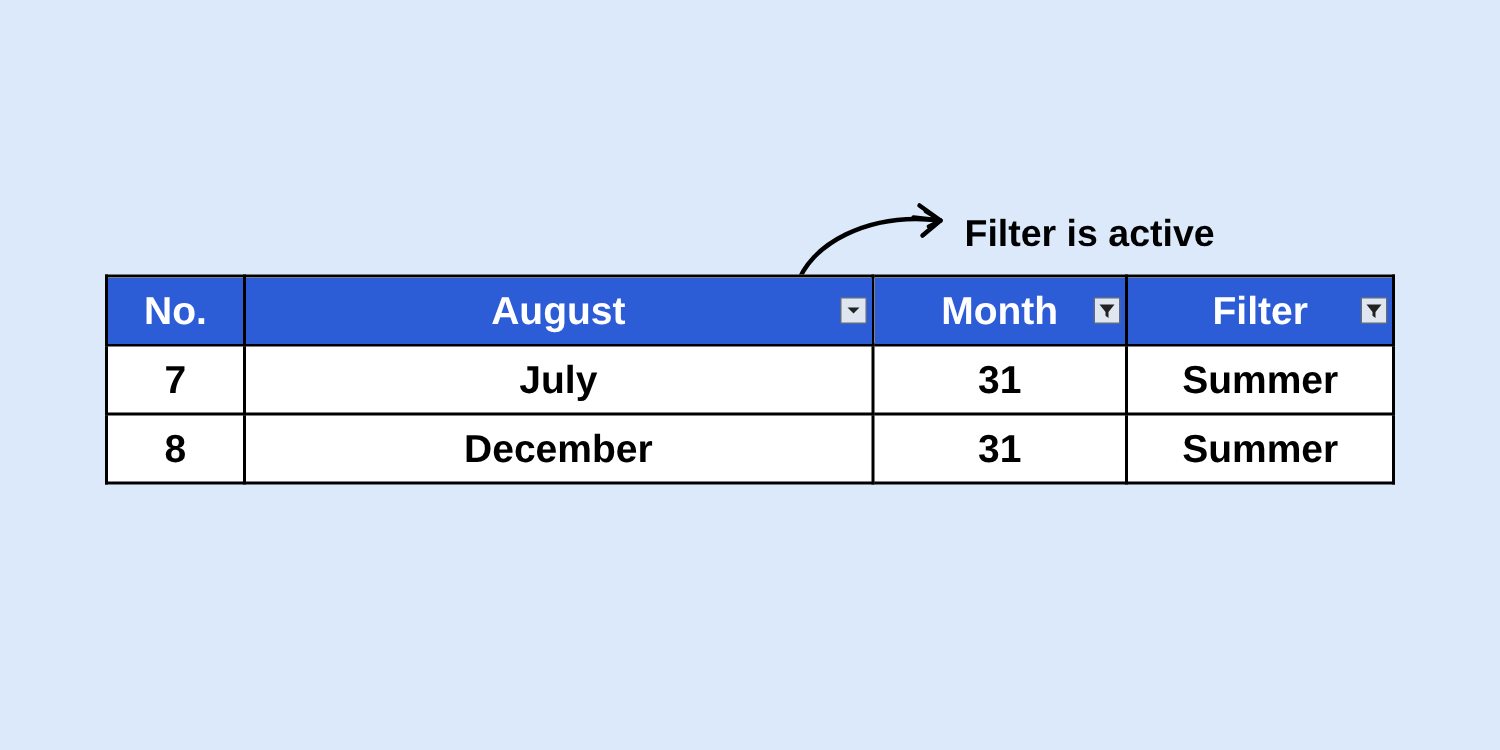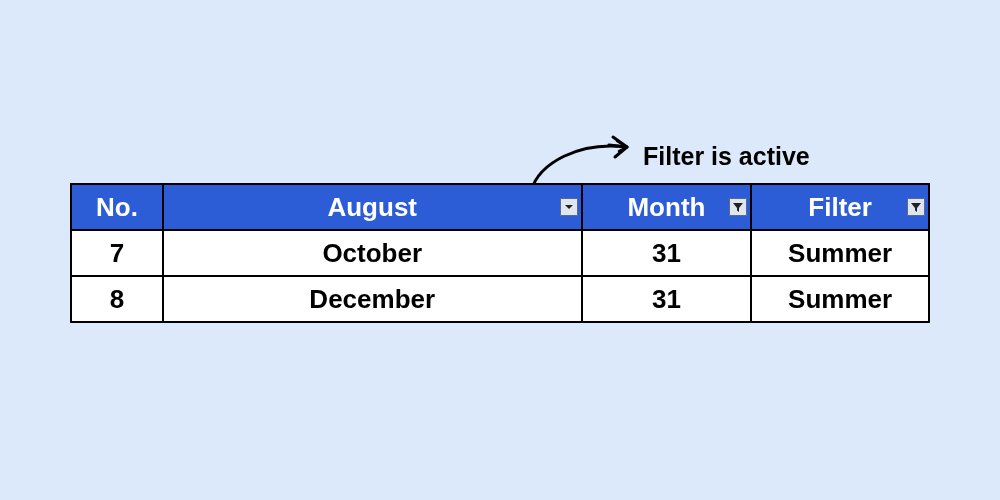--- a/index.html
+++ b/index.html
@@ -126,21 +126,21 @@
             <svg width="12" height="12" viewBox="0 0 12 12">
                 <path d="M1 2 L11 2 L7 7 L7 11 L5 9.5 L5 7 Z" fill="#222"></path>
               </svg>
           </span>
         </th>
       </tr>
     </thead>
     <tbody>
       <tr>
         <td>7</td>
-        <td>October</td>
+        <td>July</td>
         <td>31</td>
         <td>Summer</td>
       </tr>
       <tr>
         <td>8</td>
         <td>December</td>
         <td>31</td>
         <td>Summer</td>
       </tr>
     </tbody>

